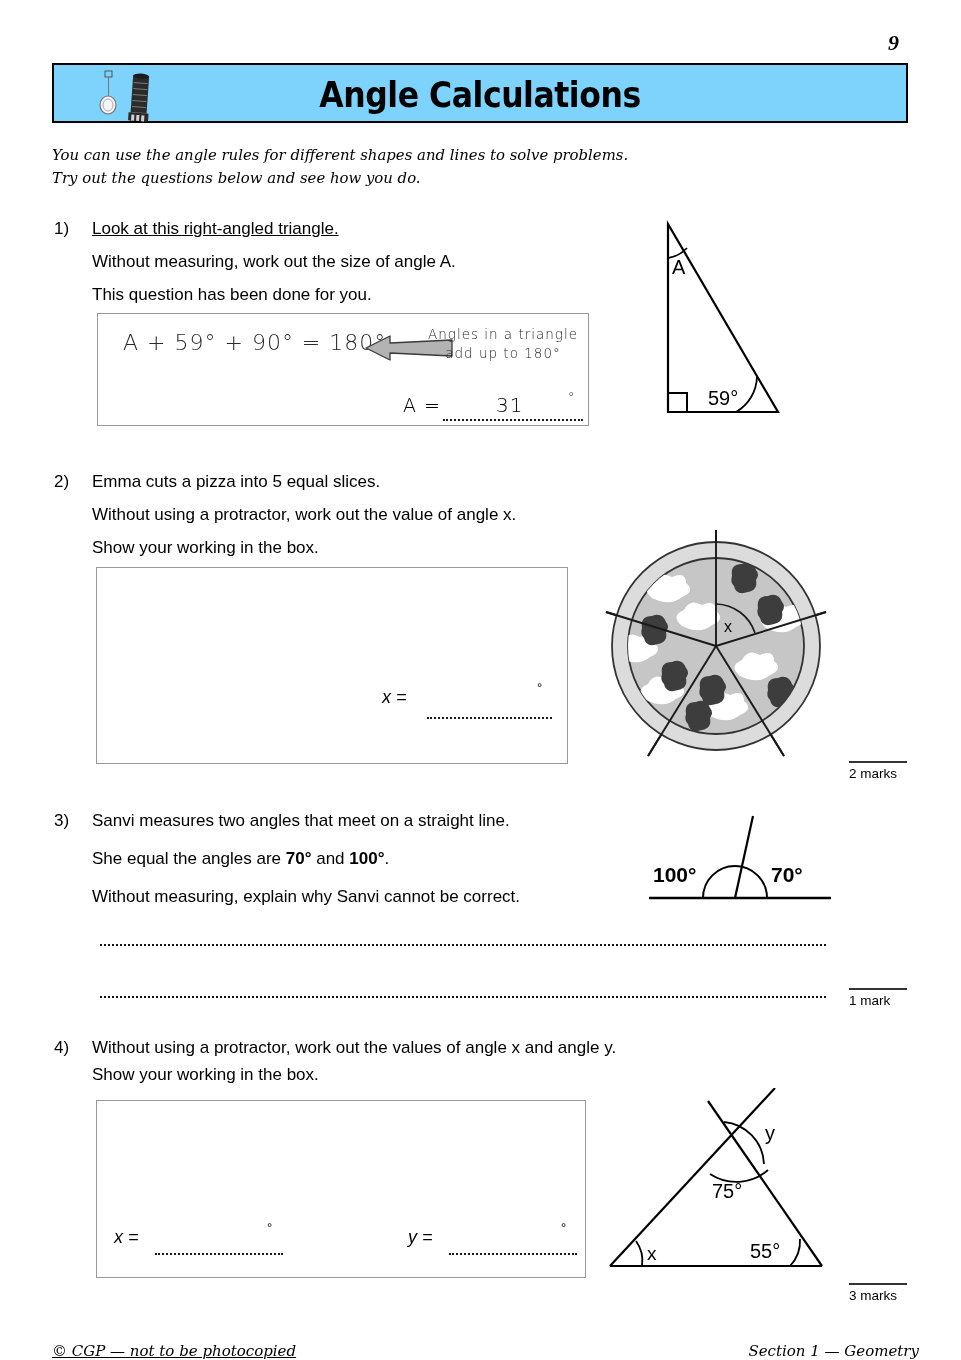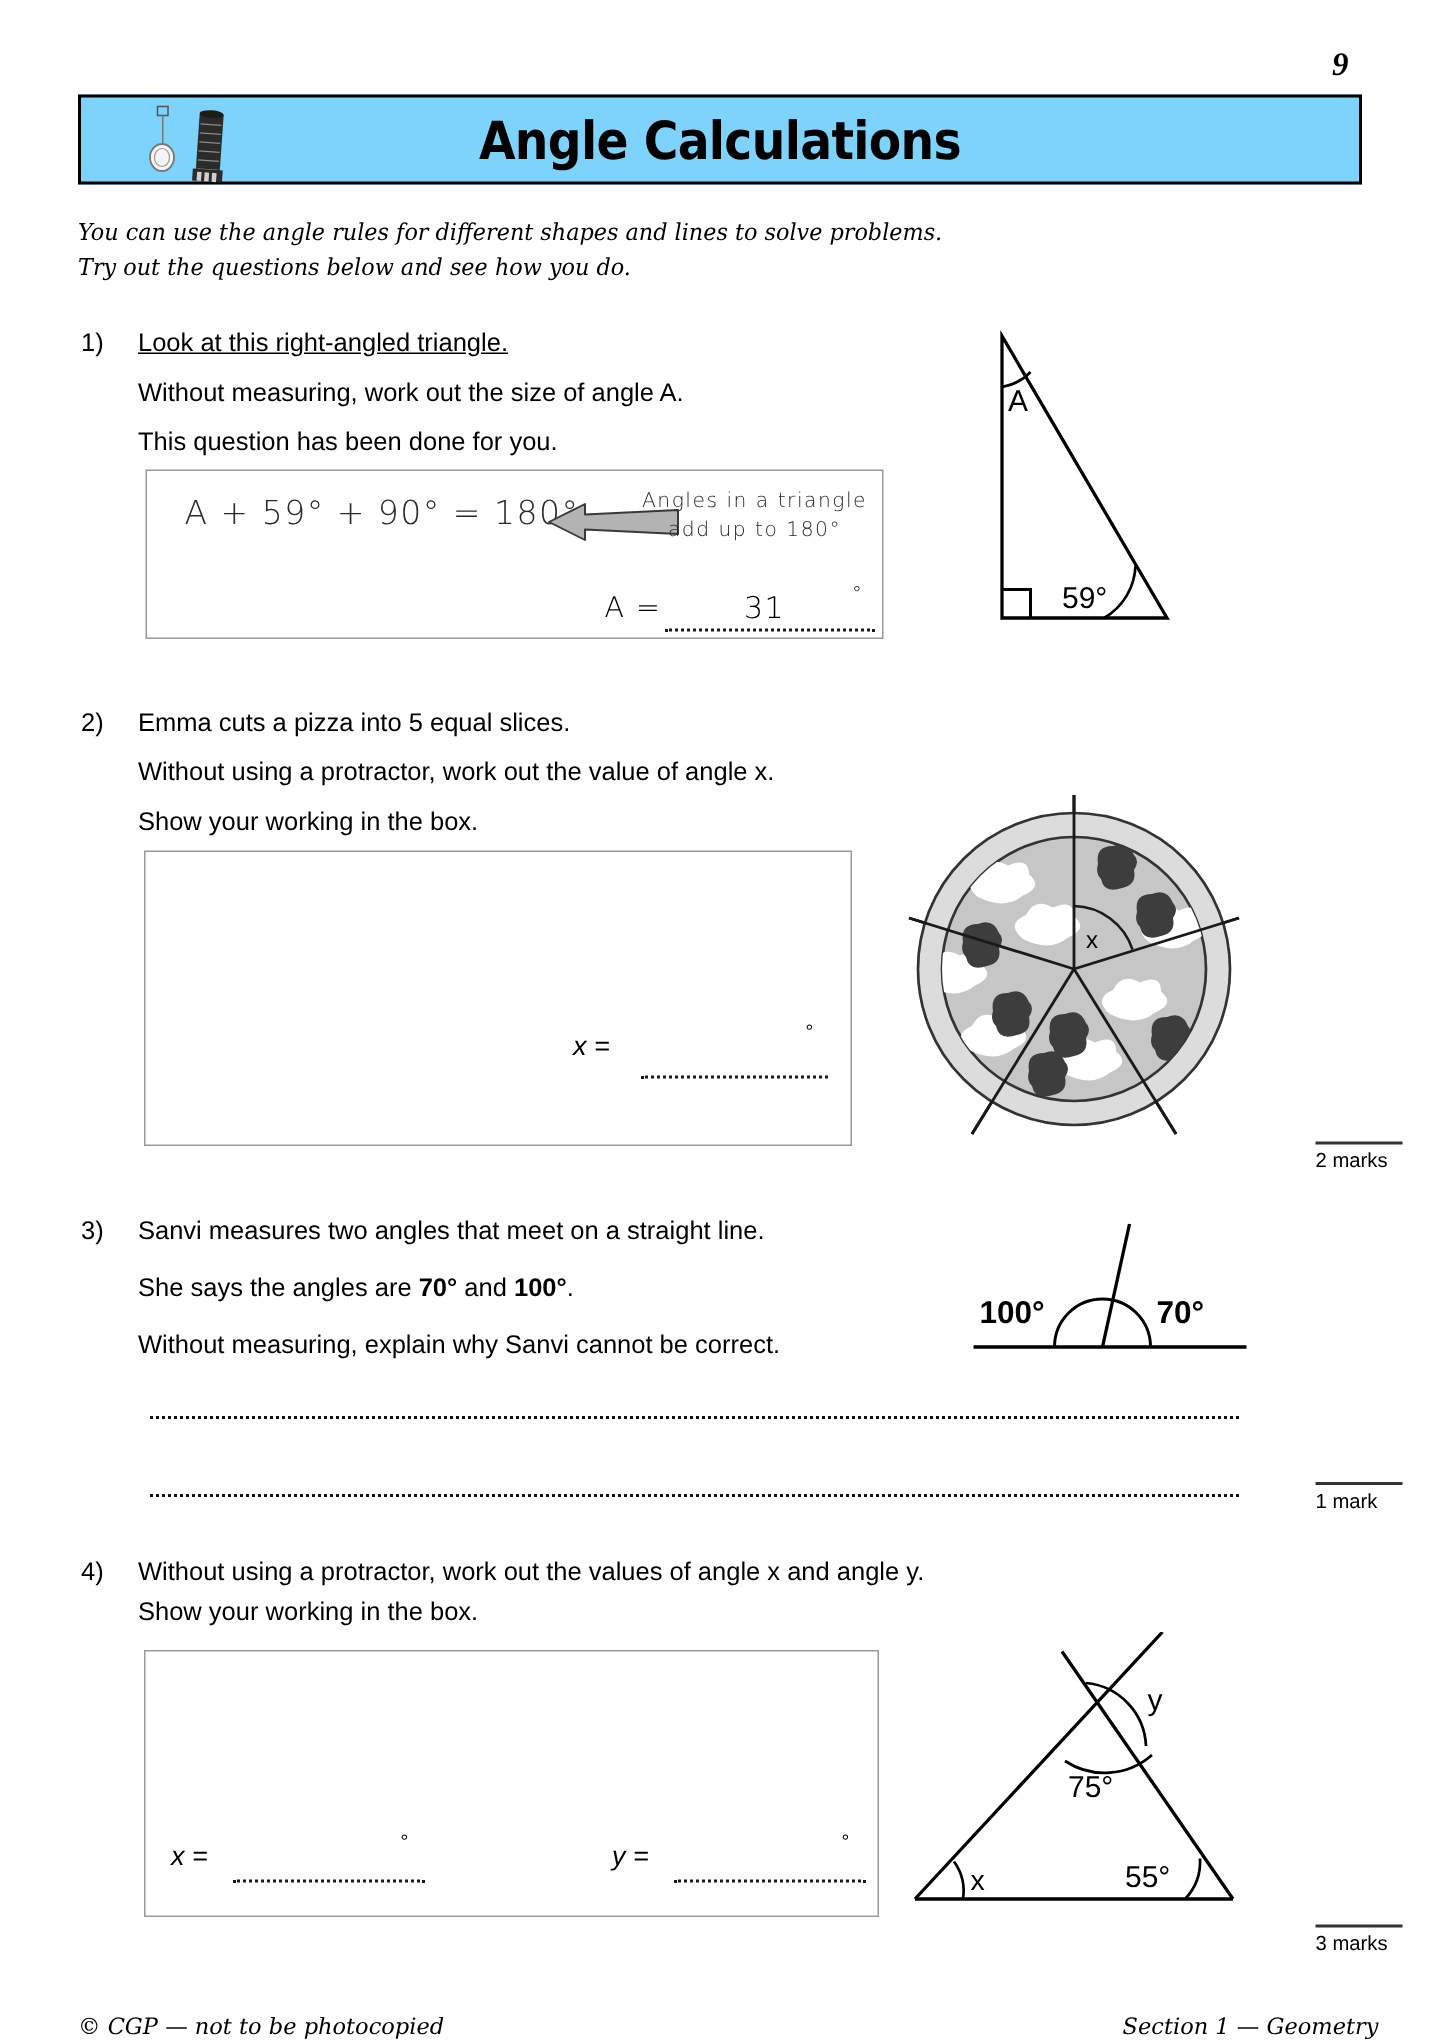--- a/index.html
+++ b/index.html
@@ -73,30 +73,30 @@
   .dotline{
     position:absolute;
     border-bottom:2.4px dotted #111;
     height:0;
   }
   .deg{position:absolute; font-size:13px;}
   .eqlabel{position:absolute; font-size:18px; font-style:italic;}
   .eqlabel.up{font-style:normal;}
 
   
-  .marks{position:absolute; text-align:left; font-size:13.5px;margin-left:28px;}
+  .marks{position:absolute; text-align:left; font-size:13.5px;}
   .marks .rule{width:58px; border-top:2px solid #333; margin-bottom:3px;}
 
   
   .footer{
     position:absolute; bottom:18px; width:100%;
     font-family:"DejaVu Serif", serif;
     font-style:italic; font-size:15px;
   }
-  .footer .left{position:absolute; left:52px; white-space:nowrap;}
+  .footer .left{position:absolute; left:52px; white-space:nowrap;text-decoration:underline;}
   .footer .right{position:absolute; right:42px; white-space:nowrap;}
 
   svg{display:block;}
   .lbl{font-family:"Liberation Sans", sans-serif;}
 </style>
 </head>
 <body>
 
 <div class="page">
 
@@ -245,21 +245,21 @@
   </div>
 
   <div class="marks" style="left:849px; top:761px;">
     <div class="rule"></div>
     <div>2 marks</div>
   </div>
 
   <div class="qnum" style="left:54px; top:811px;">3)</div>
   <div class="qline" style="left:92px; top:811px;">Sanvi measures two angles that meet on a straight line.</div>
   <div class="qline" style="left:92px; top:849px;">
-    <span>She says the angles are </span><b>70°</b><span> and </span><b>100°</b><span>.</span>
+    <span>She equal the angles are </span><b>70°</b><span> and </span><b>100°</b><span>.</span>
   </div>
   <div class="qline" style="left:92px; top:887px;">Without measuring, explain why Sanvi cannot be correct.</div>
 
   <div style="position:absolute; left:645px; top:812px;">
     <svg width="190" height="95" viewBox="0 0 190 95">
       <line x1="4" y1="86" x2="186" y2="86" stroke="#000" stroke-width="2.4"></line>
       <line x1="90" y1="86" x2="108" y2="4" stroke="#000" stroke-width="2.2"></line>
       <path d="M58,86 A32,32 0 0 1 122,86" fill="none" stroke="#000" stroke-width="2"></path>
       <text class="lbl" x="8" y="70" font-size="21" font-weight="bold" fill="#000">100°</text>
       <text class="lbl" x="126" y="70" font-size="21" font-weight="bold" fill="#000">70°</text>

